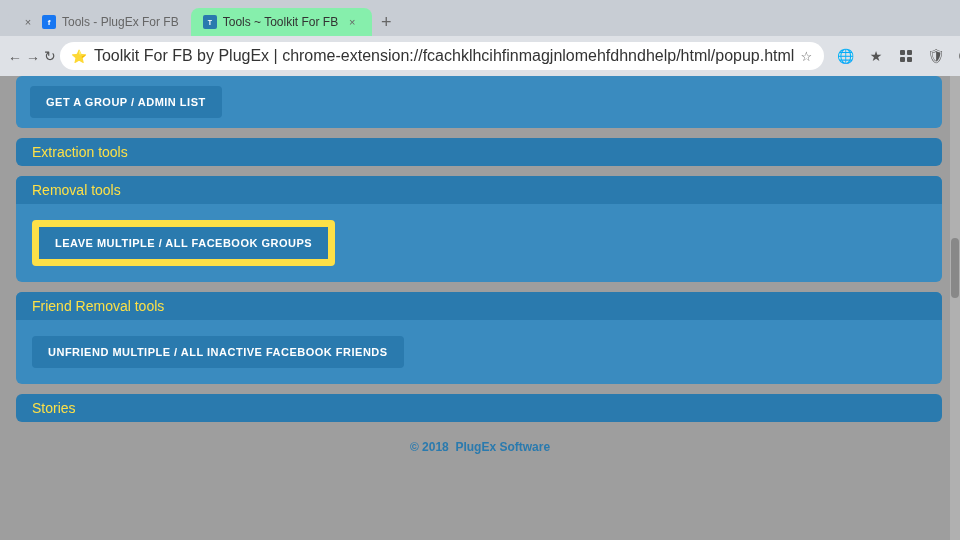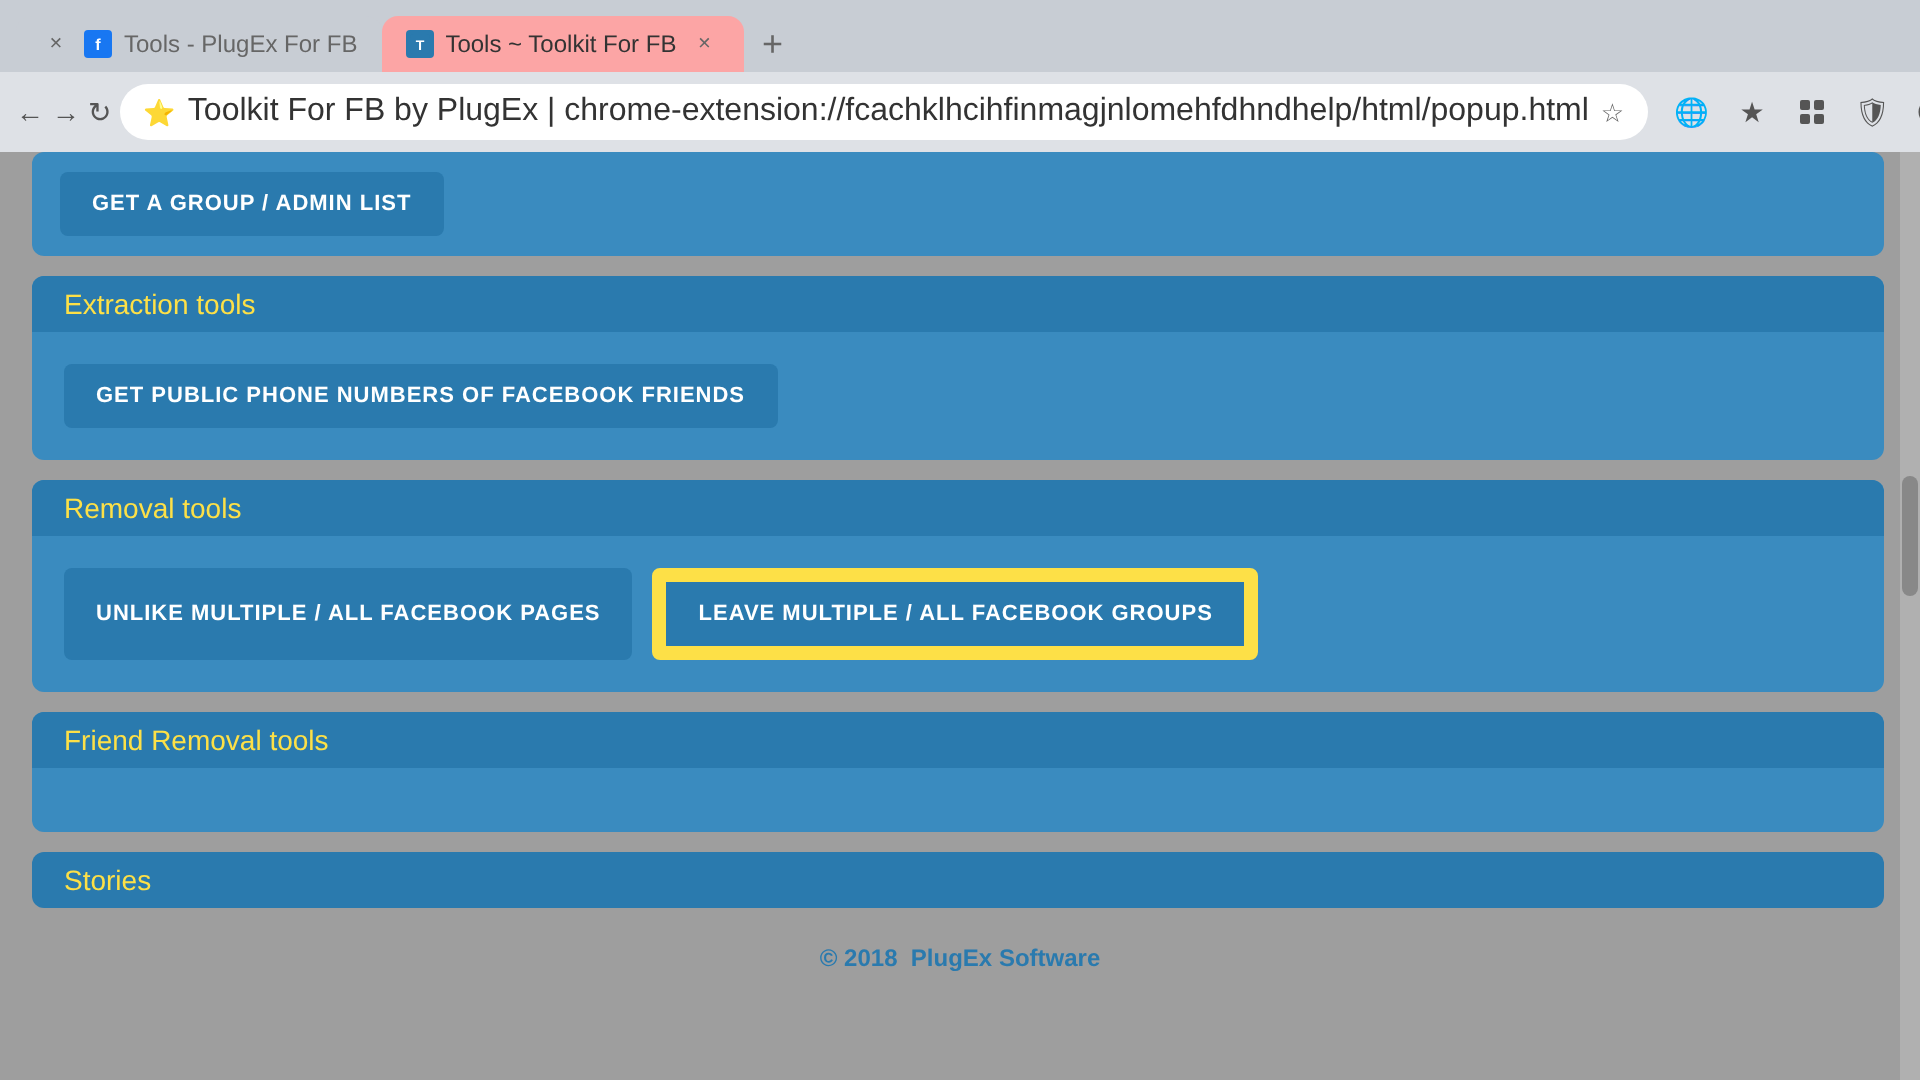--- a/index.html
+++ b/index.html
@@ -25,21 +25,21 @@
       height: 36px;
       background: #c8cdd4;
       display: flex;
       align-items: flex-end;
       padding: 0 8px;
       gap: 0;
     }
 
     .tab {
       height: 28px;
-      background: #fca5a5;
+      background: #86efac;
       border-radius: 8px 8px 0 0;
       display: flex;
       align-items: center;
       padding: 0 12px;
       gap: 6px;
       font-size: 12px;
       color: #333;
       min-width: 180px;
       max-width: 220px;
       position: relative;
@@ -322,36 +322,33 @@
   <div class="page-content">
 
     <div class="main-content">
 
       <div class="top-partial">
         <button class="tool-btn" style="font-size:11px;">GET A GROUP / ADMIN LIST</button>
       </div>
 
       <div class="section-card">
         <div class="section-header">Extraction tools</div>
-        <div class="section-body">
-          <button class="tool-btn">GET PUBLIC PHONE NUMBERS OF FACEBOOK FRIENDS</button>
-        </div>
       </div>
 
       <div class="section-card">
         <div class="section-header">Removal tools</div>
         <div class="section-body">
-          <button class="tool-btn">UNLIKE MULTIPLE / ALL FACEBOOK PAGES</button>
           <button class="tool-btn highlighted">LEAVE MULTIPLE / ALL FACEBOOK GROUPS</button>
         </div>
       </div>
 
       <div class="section-card">
         <div class="section-header">Friend Removal tools</div>
         <div class="section-body">
+          <button class="tool-btn">UNFRIEND MULTIPLE / ALL INACTIVE FACEBOOK FRIENDS</button>
         </div>
       </div>
 
       <div class="section-card">
         <div class="section-header">Stories</div>
       </div>
 
     </div>
 
     <div class="footer">

